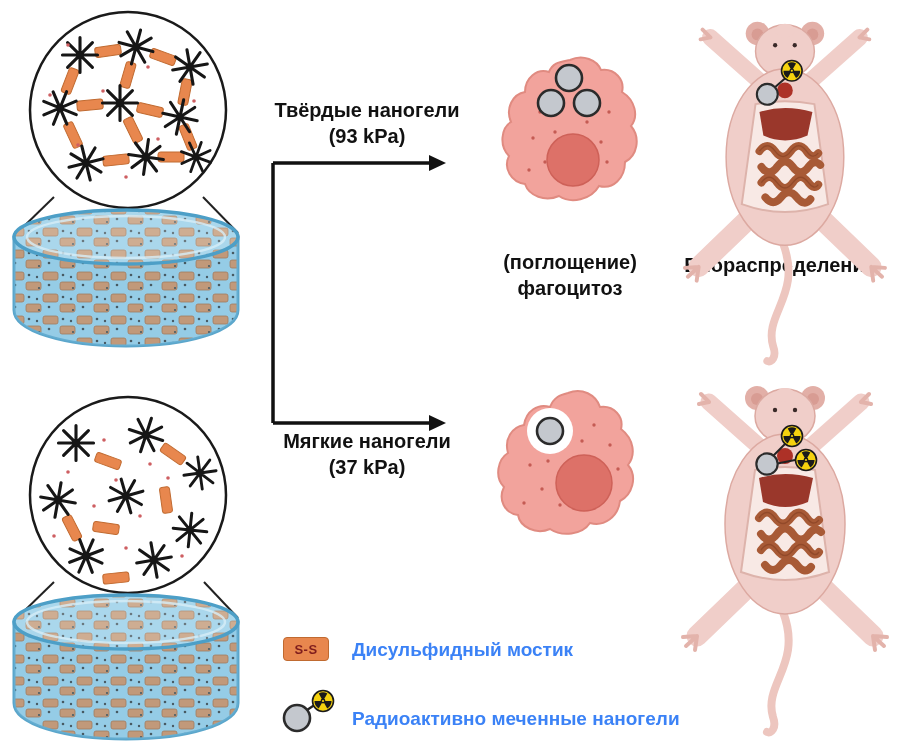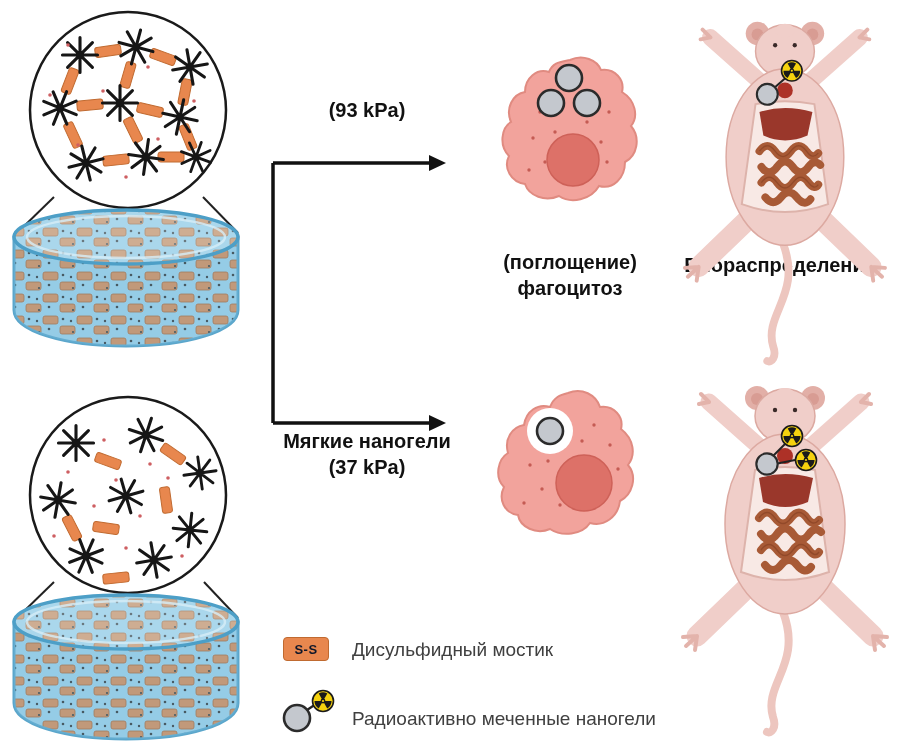--- a/index.html
+++ b/index.html
@@ -1,23 +1,23 @@
 <!DOCTYPE html>
 <html><head>
 <meta charset="utf-8">
 <style>
   html,body{margin:0;padding:0;background:#ffffff;}
   #stage{position:relative;width:897px;height:742px;background:#ffffff;overflow:hidden;
          font-family:"Liberation Sans",sans-serif;color:#1a1a1a;}
   .abs{position:absolute;}
   .lbl{font-weight:bold;font-size:20px;line-height:1.28;text-align:center;color:#111;}
-  .lbl-left{font-weight:normal;font-size:19px;line-height:1.2;text-align:left;color:#404040;}
+  .lbl-left{font-weight:bold;font-size:19px;line-height:1.2;text-align:left;color:#3b82f6;}
   .chip{display:flex;align-items:center;justify-content:center;
         background:#E8874E;border:1.5px solid #C06A30;border-radius:4px;
-        color:#0f172a;font-weight:bold;font-size:13px;letter-spacing:0.5px;}
+        color:#7f1d1d;font-weight:bold;font-size:13px;letter-spacing:0.5px;}
   svg{display:block;}
 </style>
 </head>
 <body>
 
 <div id="stage">
 
   <svg width="0" height="0" style="position:absolute" aria-hidden="true">
     <defs>
       <g id="star8">
@@ -181,20 +181,21 @@
     <g stroke="#111" stroke-width="3.5" fill="none">
       <path d="M18,15 V275"></path>
       <path d="M18,15 H176"></path>
       <path d="M18,275 H176"></path>
     </g>
     <path d="M174,7 L191,15 L174,23 Z" fill="#111"></path>
     <path d="M174,267 L191,275 L174,283 Z" fill="#111"></path>
   </svg>
 
   <div class="abs lbl" style="left:262px;top:98px;width:210px">
+    <div>Твёрдые наногели</div>
     <div>(93 kPa)</div>
   </div>
   <div class="abs lbl" style="left:262px;top:429px;width:210px">
     <div>Мягкие наногели</div>
     <div>(37 kPa)</div>
   </div>
 
   <svg class="abs" style="left:495px;top:50px" width="150" height="160" viewBox="0 0 150 160">
     <path d="M75,10 C88,4 102,10 106,20 C120,18 130,30 127,42 C140,50 144,66 136,76
              C146,88 142,106 130,112 C130,128 118,140 104,136 C96,150 76,154 64,146

